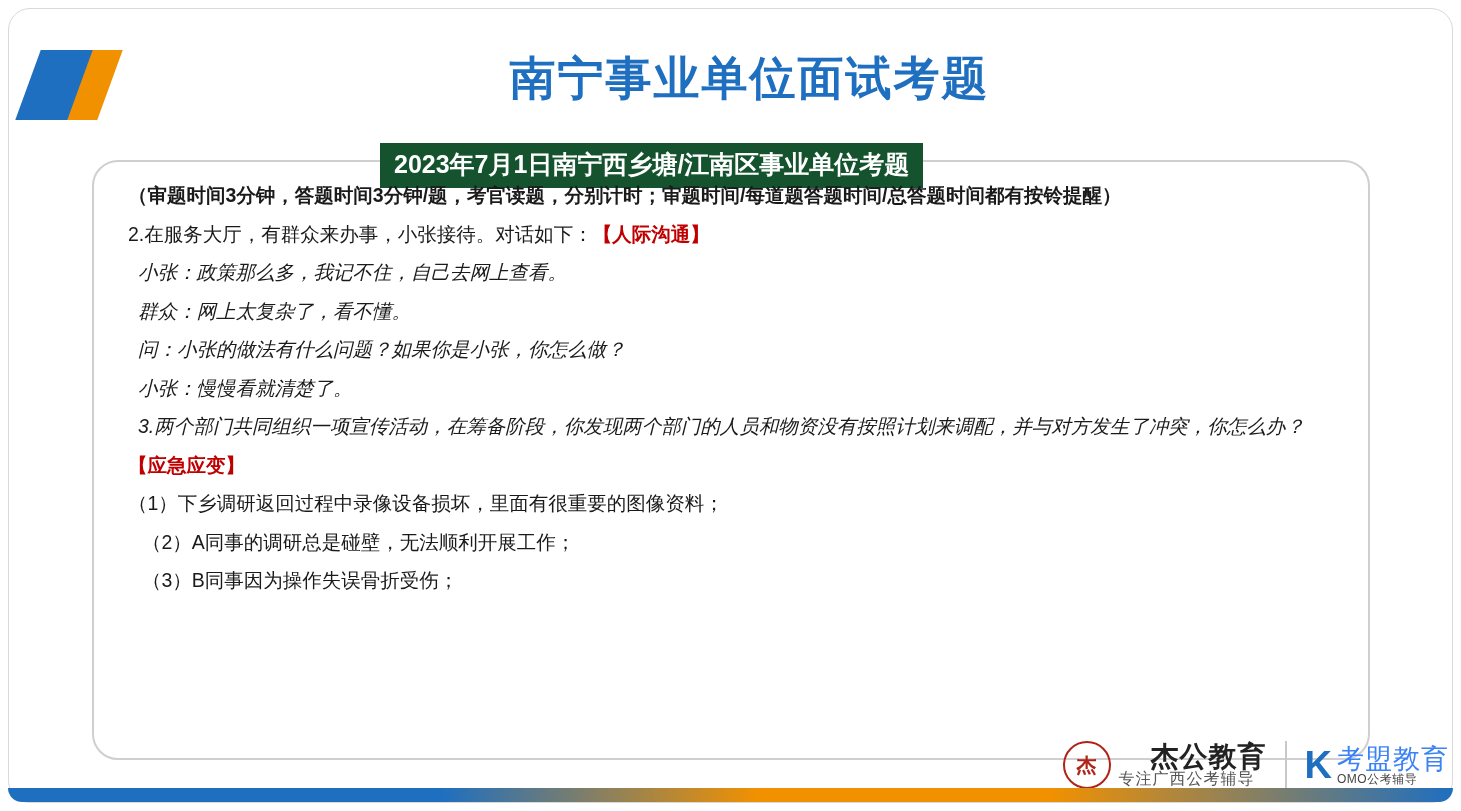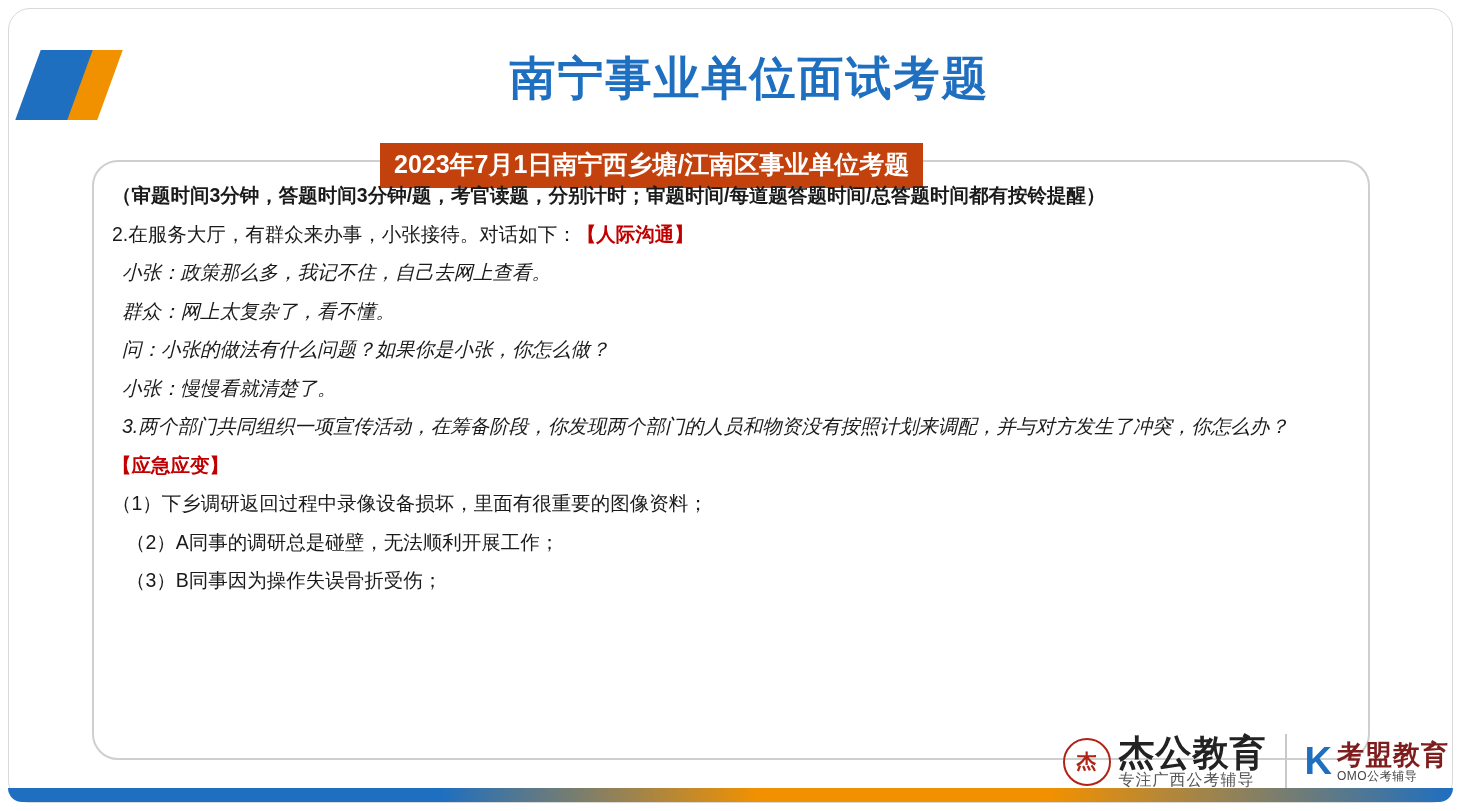--- a/index.html
+++ b/index.html
@@ -77,38 +77,38 @@
     height: 600px;
     border: 2px solid #cfcfcf;
     border-radius: 26px;
     box-sizing: border-box;
     background: #ffffff;
   }
   .subtitle-bar {
     position: absolute;
     left: 380px;
     top: 143px;
-    background: #c2410c;
+    background: #14532d;
     color: #ffffff;
     font-size: 25px;
     font-weight: bold;
     padding: 5px 14px 7px 14px;
     white-space: nowrap;
   }
   .body-text {
     position: absolute;
     left: 112px;
     top: 186px;
     width: 1250px;
     font-size: 19.5px;
     color: #1a1a1a;
     line-height: 1.0;
   }
   .line {
-    margin: 0 0 19px 0;
+    margin: 0 0 19px 16px;
     white-space: nowrap;
     font-size: 19.5px;
   }
   .line.bold {
     font-weight: bold;
   }
   .indent1 { padding-left: 10px; font-style: italic; }
   .indent2 { padding-left: 14px; }
   .tag {
     color: #c00000;
@@ -151,24 +151,25 @@
     font-weight: bold;
     display: flex;
     align-items: center;
     justify-content: center;
     font-family: "Liberation Serif", serif;
   }
   .jg-text {
     line-height: 1.05;
   }
   .jg-main {
-    font-size: 36px;
+    font-size: 28px;
     font-weight: bold;
     color: #222222;
     letter-spacing: 1px;
+    margin-left: 32px;
   }
   .jg-sub {
     font-size: 16px;
     color: #555555;
     letter-spacing: 1px;
     text-align: left;
   }
   .logo-kaomeng {
     display: flex;
     align-items: center;
@@ -180,22 +181,22 @@
     font-weight: bold;
     color: #1f6fc0;
     font-family: "Liberation Sans", sans-serif;
     letter-spacing: -3px;
   }
   .km-text {
     line-height: 1.05;
   }
   .km-main {
     font-size: 27px;
-    font-weight: bold;
-    color: #7f1d1d;
+    font-weight: normal;
+    color: #3b82f6;
     letter-spacing: 1px;
   }
   .km-sub {
     font-size: 12px;
     color: #444444;
     letter-spacing: 0.5px;
     text-align: left;
   }
 </style>
 </head>

